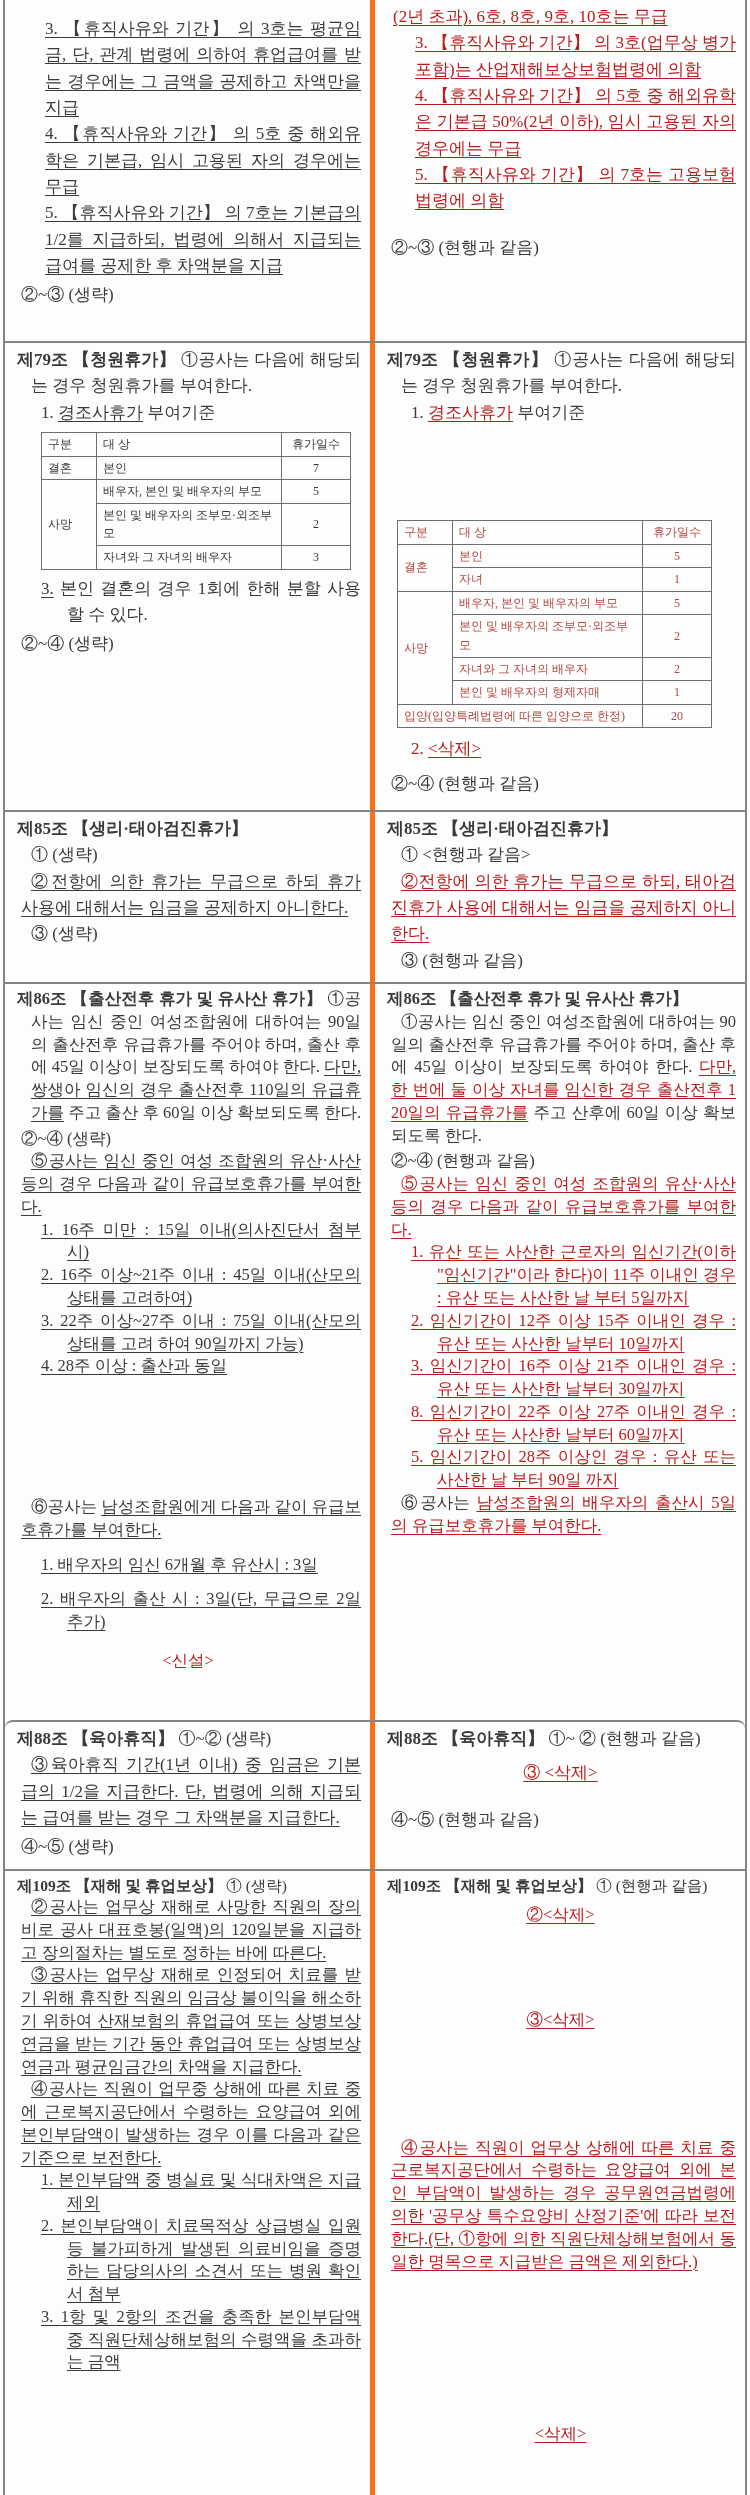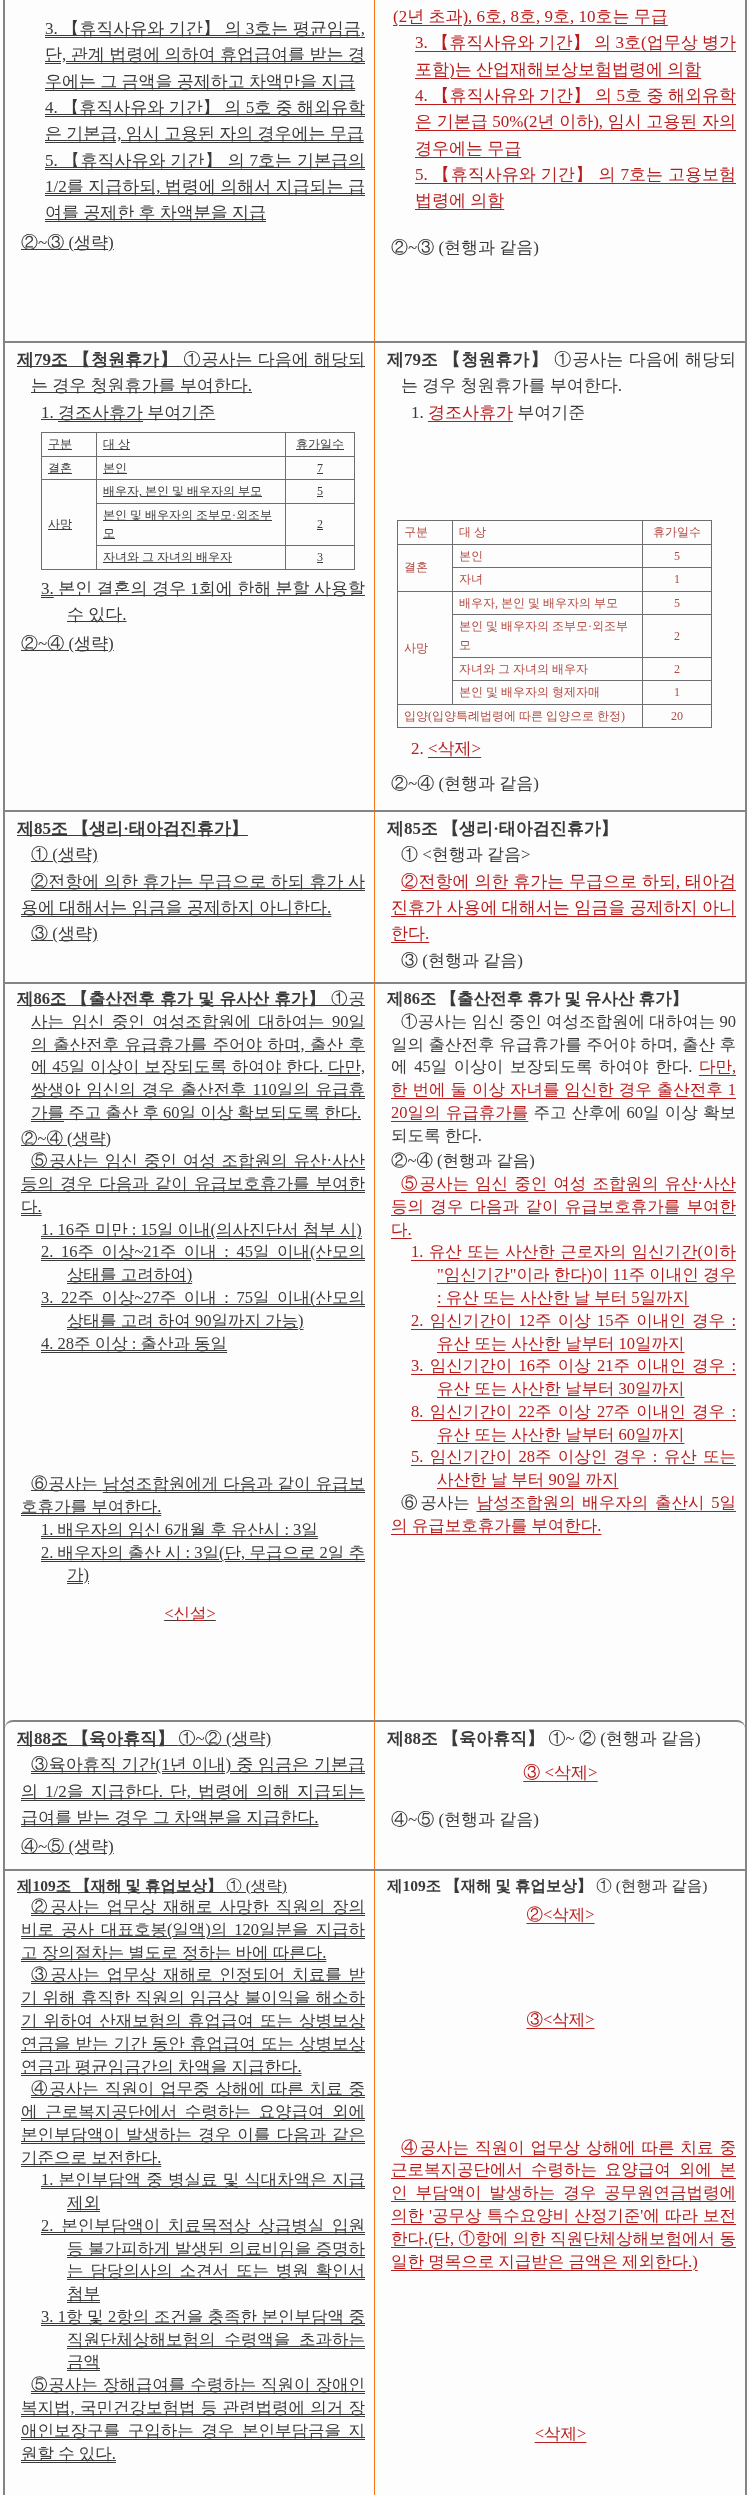--- a/index.html
+++ b/index.html
@@ -1,21 +1,21 @@
 <!DOCTYPE html>
 <html><head>
 <meta charset="utf-8">
 <style>
   html,body{margin:0;padding:0;background:#fefefe;}
   body{width:750px;font-family:"Liberation Serif","DejaVu Serif",serif;color:#3a3a3a;}
   .sheet{margin:0 3px;border-left:2px solid #848484;border-right:2px solid #848484;border-bottom:2px solid #848484;background:#fdfdfd;}
   .row{display:flex;border-top:2px solid #848484;}
   .row:first-child{border-top:none;}
   .cell{width:50%;box-sizing:border-box;padding:4px 9px 8px 10px;font-size:17px;line-height:1.55;text-align:justify;word-break:break-all;}
-  .cell.l{border-right:1px solid #f97316;text-decoration:underline;}
+  .cell.l{border-right:5px solid #f97316;}
   .r-one{min-height:341px;}
   .r-a79{min-height:467px;}
   .r-a85{min-height:144px;}
   .r-a86{min-height:736px;}
   .r-a88{min-height:144px;border-radius:8px;}
   .r-a109{min-height:663px;}
   .r-one .l{padding-top:16px;}
   .r-a86 .cell,.r-a109 .cell{line-height:1.38;font-size:16.5px;}
   .r-a109 .art{font-size:15.5px;}
   p{margin:0;}
@@ -30,21 +30,21 @@
   .red{color:#b91c1c;}
   .ctr{text-align:center;text-indent:0;padding-left:0;}
   .mini{border-collapse:collapse;margin:6px 0 6px 26px;width:calc(100% - 36px);font-size:12px;line-height:1.55;text-align:left;text-indent:0;border-radius:19px;}
   .mini th,.mini td{border:1px solid #6e6e6e;padding:2px 6px;font-weight:normal;}
   .mini .c{text-align:center;width:56px;}
   .mini .g{width:42px;}
   .mini.rv{color:#b2483f;margin-left:12px;}
   .g88{height:88px;}
   .g140{height:118px;}
   .mt8{margin-top:8px;}
-  .mt12{margin-top:0;}
+  .mt12{margin-top:12px;}
   .mt16{margin-top:16px;}
   .mt20{margin-top:20px;}
   .mt24{margin-top:24px;}
   .mt55{margin-top:82px;}
   .mt105{margin-top:105px;}
   .mt150{margin-top:150px;}
 </style>
 </head>
 <body>
 
@@ -207,21 +207,20 @@
 
   <section class="row r-a109">
     <div class="cell l">
       <p class="art"><b>제109조 【재해 및 휴업보상】 </b><span>① (생략)</span></p>
       <p class="sub u">②공사는 업무상 재해로 사망한 직원의 장의비로 공사 대표호봉(일액)의 120일분을 지급하고 장의절차는 별도로 정하는 바에 따른다.</p>
       <p class="sub u">③공사는 업무상 재해로 인정되어 치료를 받기 위해 휴직한 직원의 임금상 불이익을 해소하기 위하여 산재보험의 휴업급여 또는 상병보상연금을 받는 기간 동안 휴업급여 또는 상병보상연금과 평균임금간의 차액을 지급한다.</p>
       <p class="sub u">④공사는 직원이 업무중 상해에 따른 치료 중에 근로복지공단에서 수령하는 요양급여 외에 본인부담액이 발생하는 경우 이를 다음과 같은 기준으로 보전한다.</p>
       <p class="num u">1. 본인부담액 중 병실료 및 식대차액은 지급 제외</p>
       <p class="num u">2. 본인부담액이 치료목적상 상급병실 입원 등 불가피하게 발생된 의료비임을 증명하는 담당의사의 소견서 또는 병원 확인서 첨부</p>
       <p class="num u">3. 1항 및 2항의 조건을 충족한 본인부담액 중 직원단체상해보험의 수령액을 초과하는 금액</p>
-      <p class="sub u">⑤공사는 장해급여를 수령하는 직원이 장애인복지법, 국민건강보험법 등 관련법령에 의거 장애인보장구를 구입하는 경우 본인부담금을 지원할 수 있다.</p>
     </div>
     <div class="cell">
       <p class="art"><b>제109조 【재해 및 휴업보상】 </b><span>① (현행과 같음)</span></p>
       <p class="ctr red u mt8">②&lt;삭제&gt;</p>
       <p class="ctr red u mt55">③&lt;삭제&gt;</p>
       <p class="sub red u mt105">④공사는 직원이 업무상 상해에 따른 치료 중 근로복지공단에서 수령하는 요양급여 외에 본인 부담액이 발생하는 경우 공무원연금법령에 의한 '공무상 특수요양비 산정기준'에 따라 보전한다.(단, ①항에 의한 직원단체상해보험에서 동일한 명목으로 지급받은 금액은 제외한다.)</p>
       <p class="ctr red u mt150">&lt;삭제&gt;</p>
     </div>
   </section>
 

